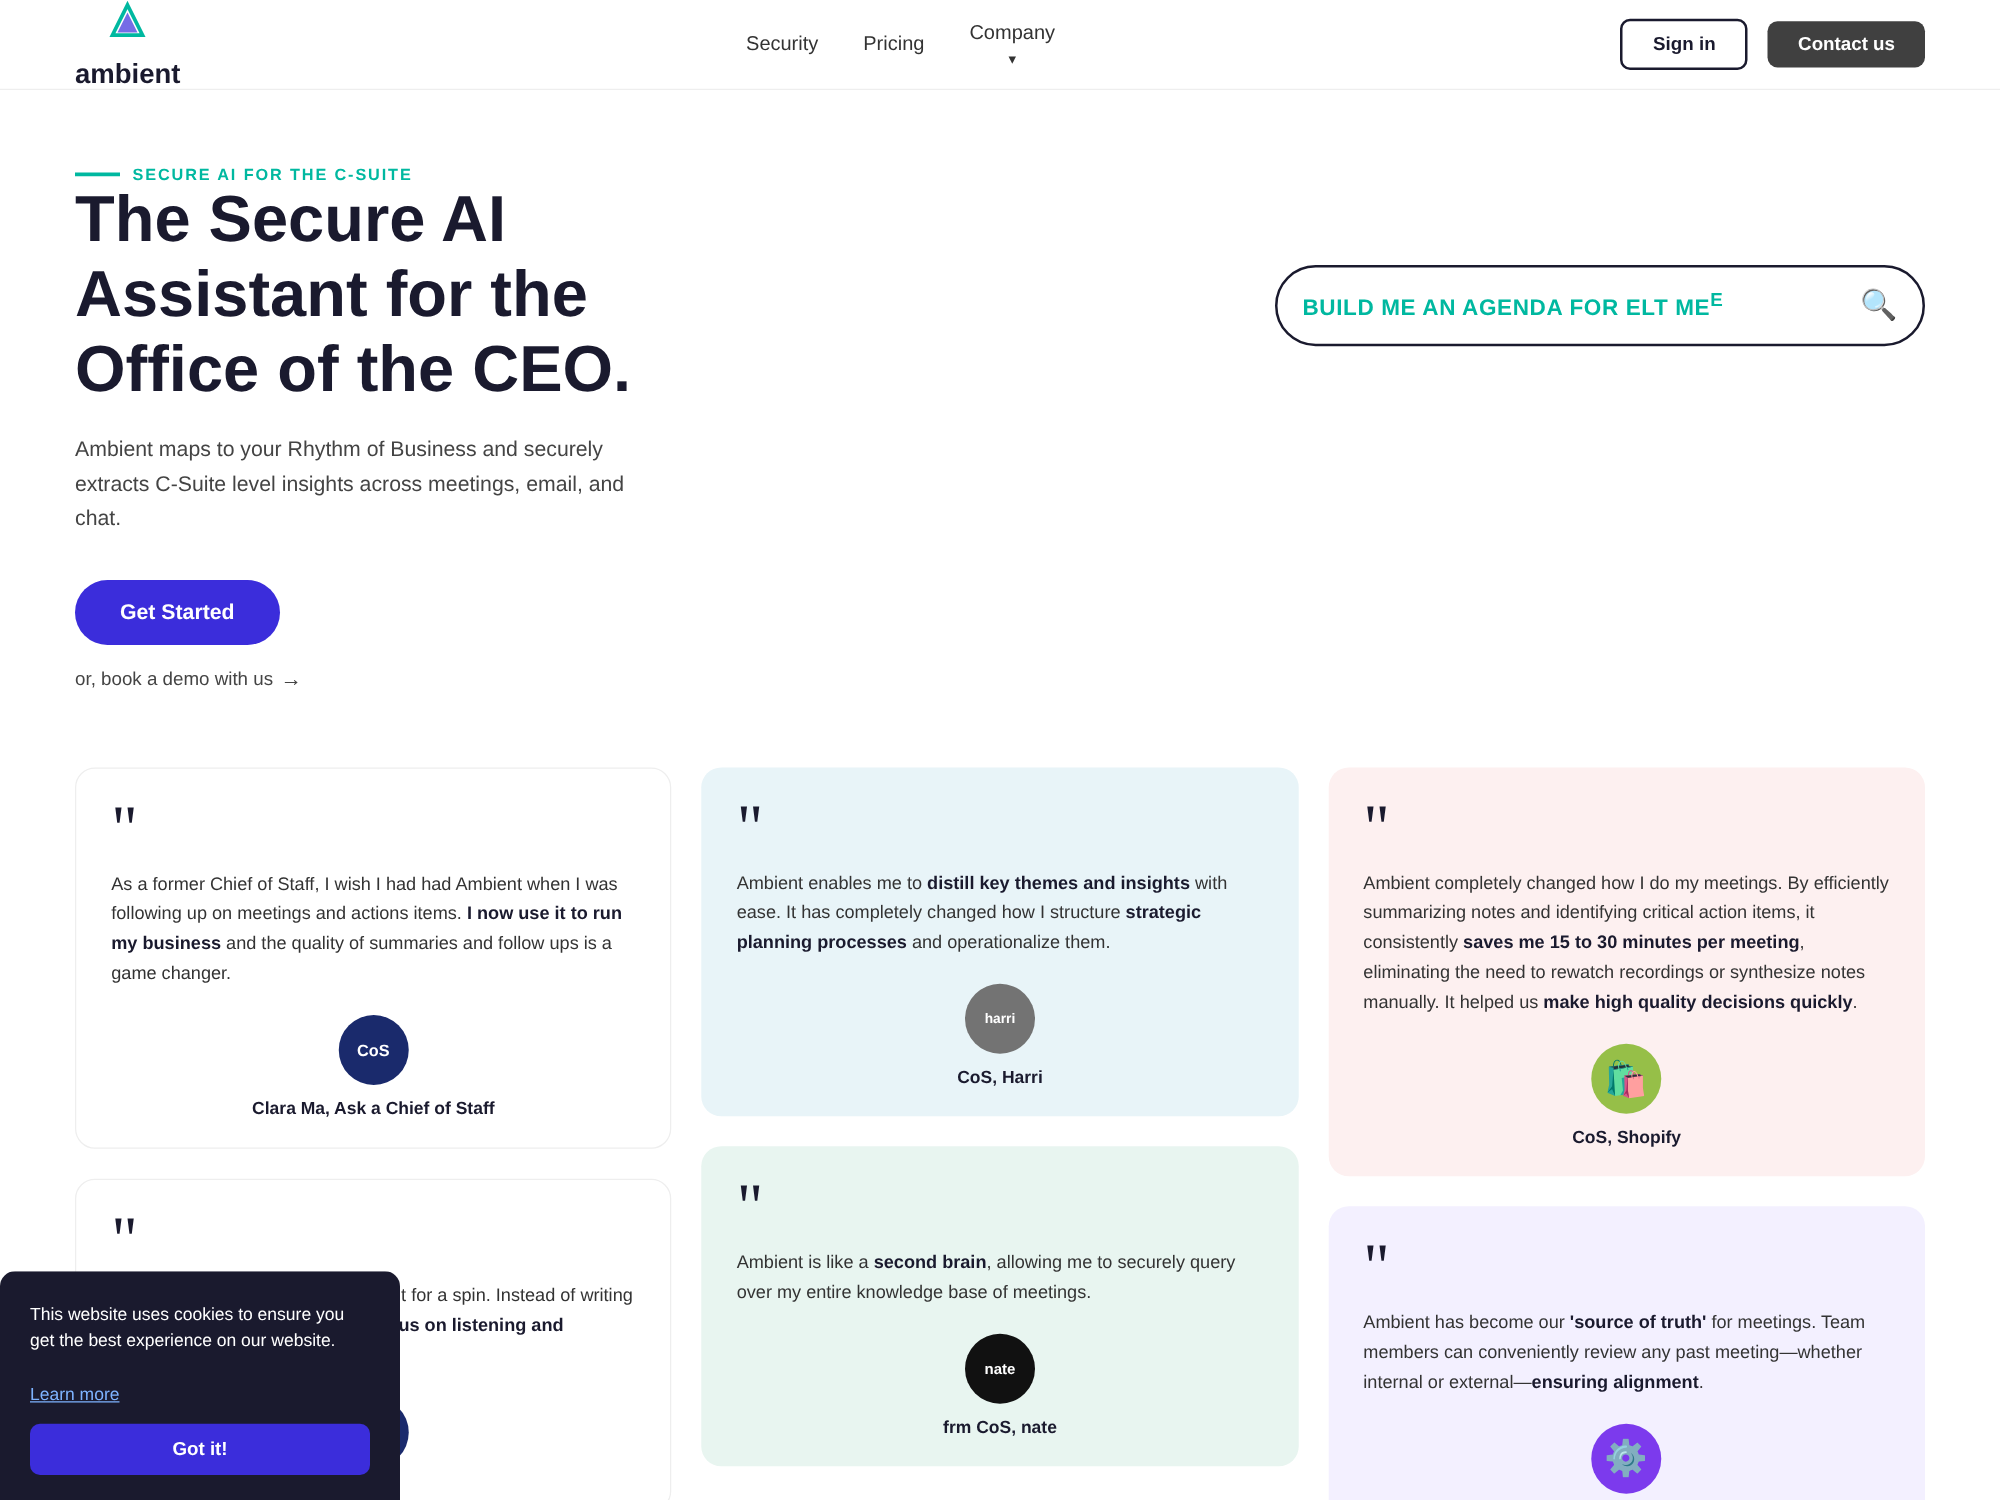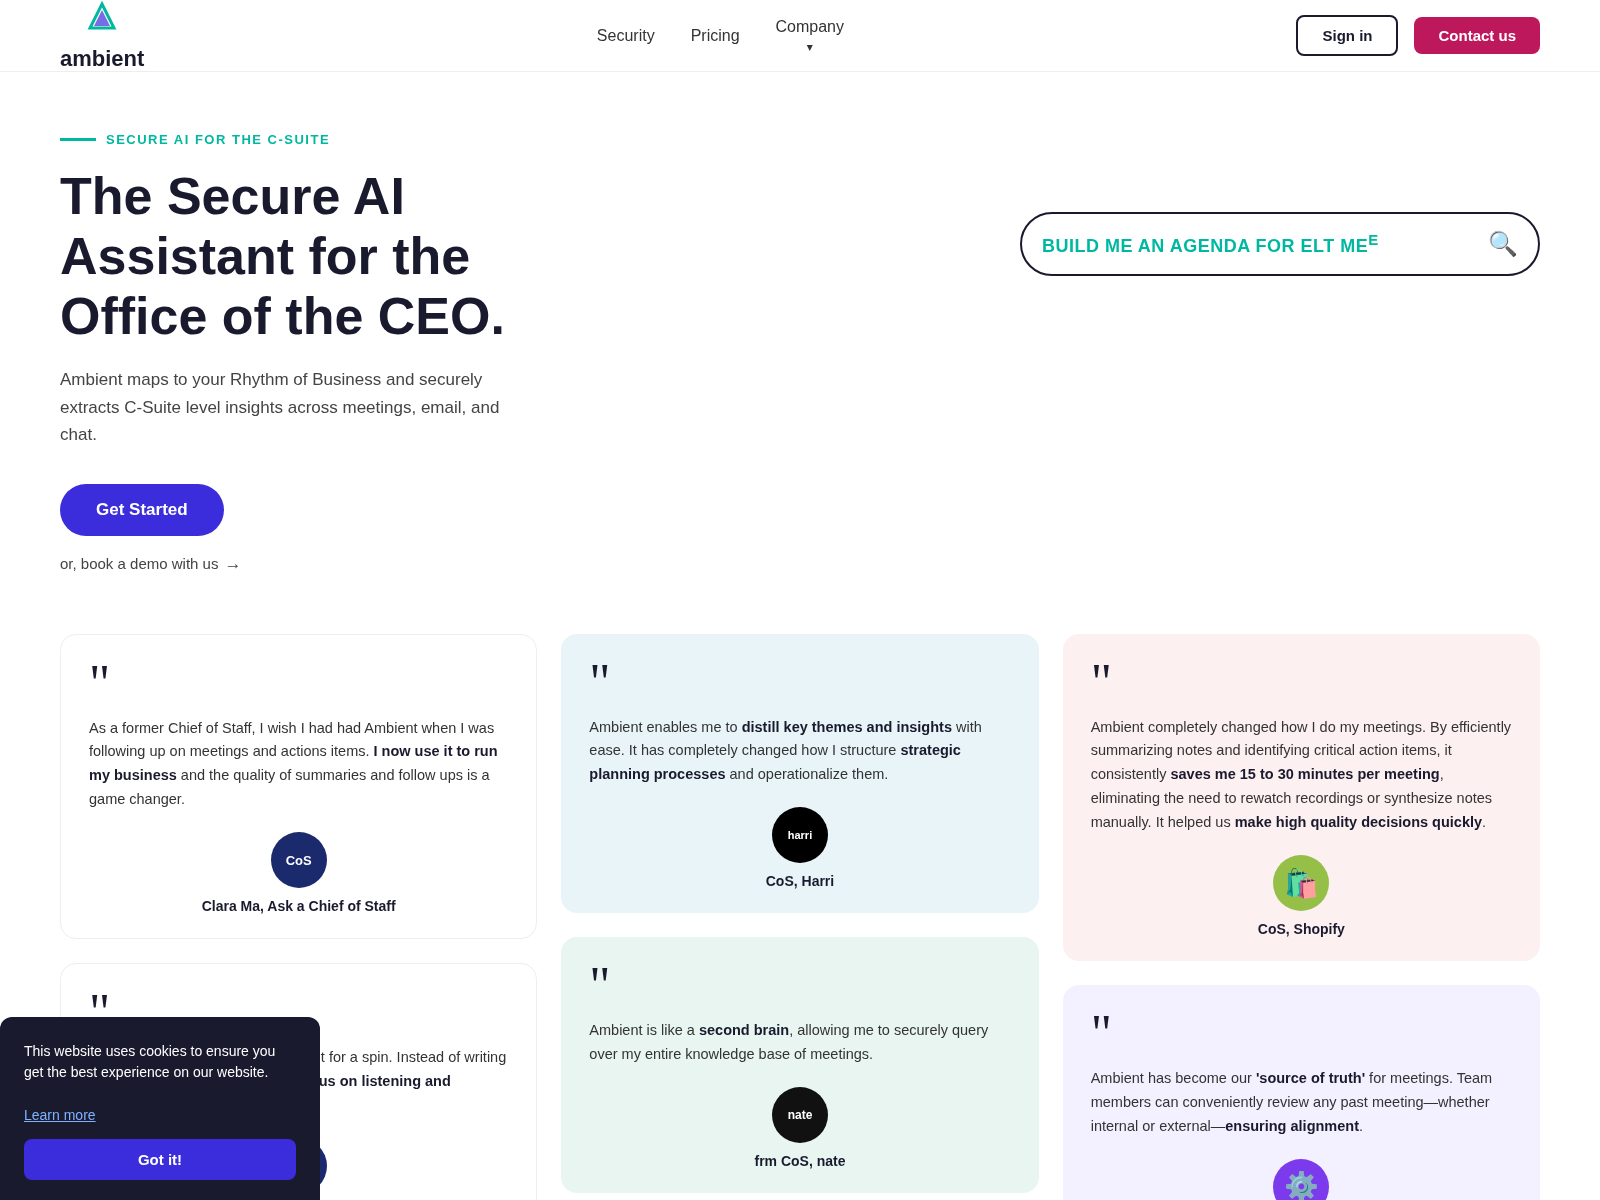--- a/index.html
+++ b/index.html
@@ -16,31 +16,31 @@
     .nav-links { display: flex; align-items: center; gap: 36px; }
     .nav-link { font-size: 16px; color: #333; text-decoration: none; cursor: pointer; }
     .company-link { display: flex; align-items: center; gap: 4px; flex-direction: column; }
     .nav-actions { display: flex; align-items: center; gap: 16px; }
     .btn-signin {
       padding: 10px 24px; border: 2px solid #1a1a2e; border-radius: 8px;
       background: transparent; font-size: 15px; font-weight: 600; cursor: pointer; color: #1a1a2e;
     }
     .btn-contact {
       padding: 10px 24px; border: none; border-radius: 8px;
-      background: #be185d; color: #fff; font-size: 15px; font-weight: 600; cursor: pointer;
+      background: #404040; color: #fff; font-size: 15px; font-weight: 600; cursor: pointer;
     }
 
     
     .hero {
       display: flex; align-items: flex-start; justify-content: space-between;
       padding: 60px 60px 40px; gap: 40px;
     }
     .hero-left { max-width: 560px; }
     .hero-tag {
-      display: flex; align-items: center; gap: 10px; margin-bottom: 20px;
+      display: flex; align-items: center; gap: 10px; 
     }
     .hero-tag-line { width: 36px; height: 3px; background: #00b8a0; }
     .hero-tag-text { font-size: 13px; font-weight: 700; letter-spacing: 1.5px; color: #00b8a0; }
     .hero-title { font-size: 52px; font-weight: 800; line-height: 1.15; color: #1a1a2e; margin-bottom: 20px; }
     .hero-desc { font-size: 17px; color: #444; line-height: 1.6; margin-bottom: 36px; max-width: 480px; }
     .btn-getstarted {
       padding: 16px 36px; background: #3b2ddb; color: #fff; border: none;
       border-radius: 50px; font-size: 17px; font-weight: 700; cursor: pointer;
     }
     .hero-demo { margin-top: 18px; font-size: 15px; color: #444; display: flex; align-items: center; gap: 6px; }
@@ -68,21 +68,21 @@
     .card-white { background: #fff; border: 1px solid #eee; }
     .quote-mark { font-size: 52px; color: #1a1a2e; line-height: 0.8; margin-bottom: 12px; font-family: Georgia, serif; }
     .card-text { font-size: 14.5px; color: #333; line-height: 1.65; margin-bottom: 20px; }
     .card-text b { color: #1a1a2e; }
     .card-avatar { width: 56px; height: 56px; border-radius: 50%; margin: 0 auto 10px; display: flex; align-items: center; justify-content: center; overflow: hidden; }
     .card-author { text-align: center; font-size: 14px; font-weight: 700; color: #1a1a2e; }
     .card-footer { display: flex; flex-direction: column; align-items: center; }
 
     
     .av-cos { background: #1a2a6c; }
-    .av-harri { background: #000000; }
+    .av-harri { background: #737373; }
     .av-shopify { background: #96bf48; }
     .av-nate { background: #111; }
     .av-genhealth { background: #7c3aed; }
 
     .av-text { color: #fff; font-weight: 700; font-size: 13px; }
 
     
     .cookie-banner {
       position: fixed; bottom: 0; left: 0; width: 320px;
       background: #1a1a2e; color: #fff; padding: 24px 24px 20px;

